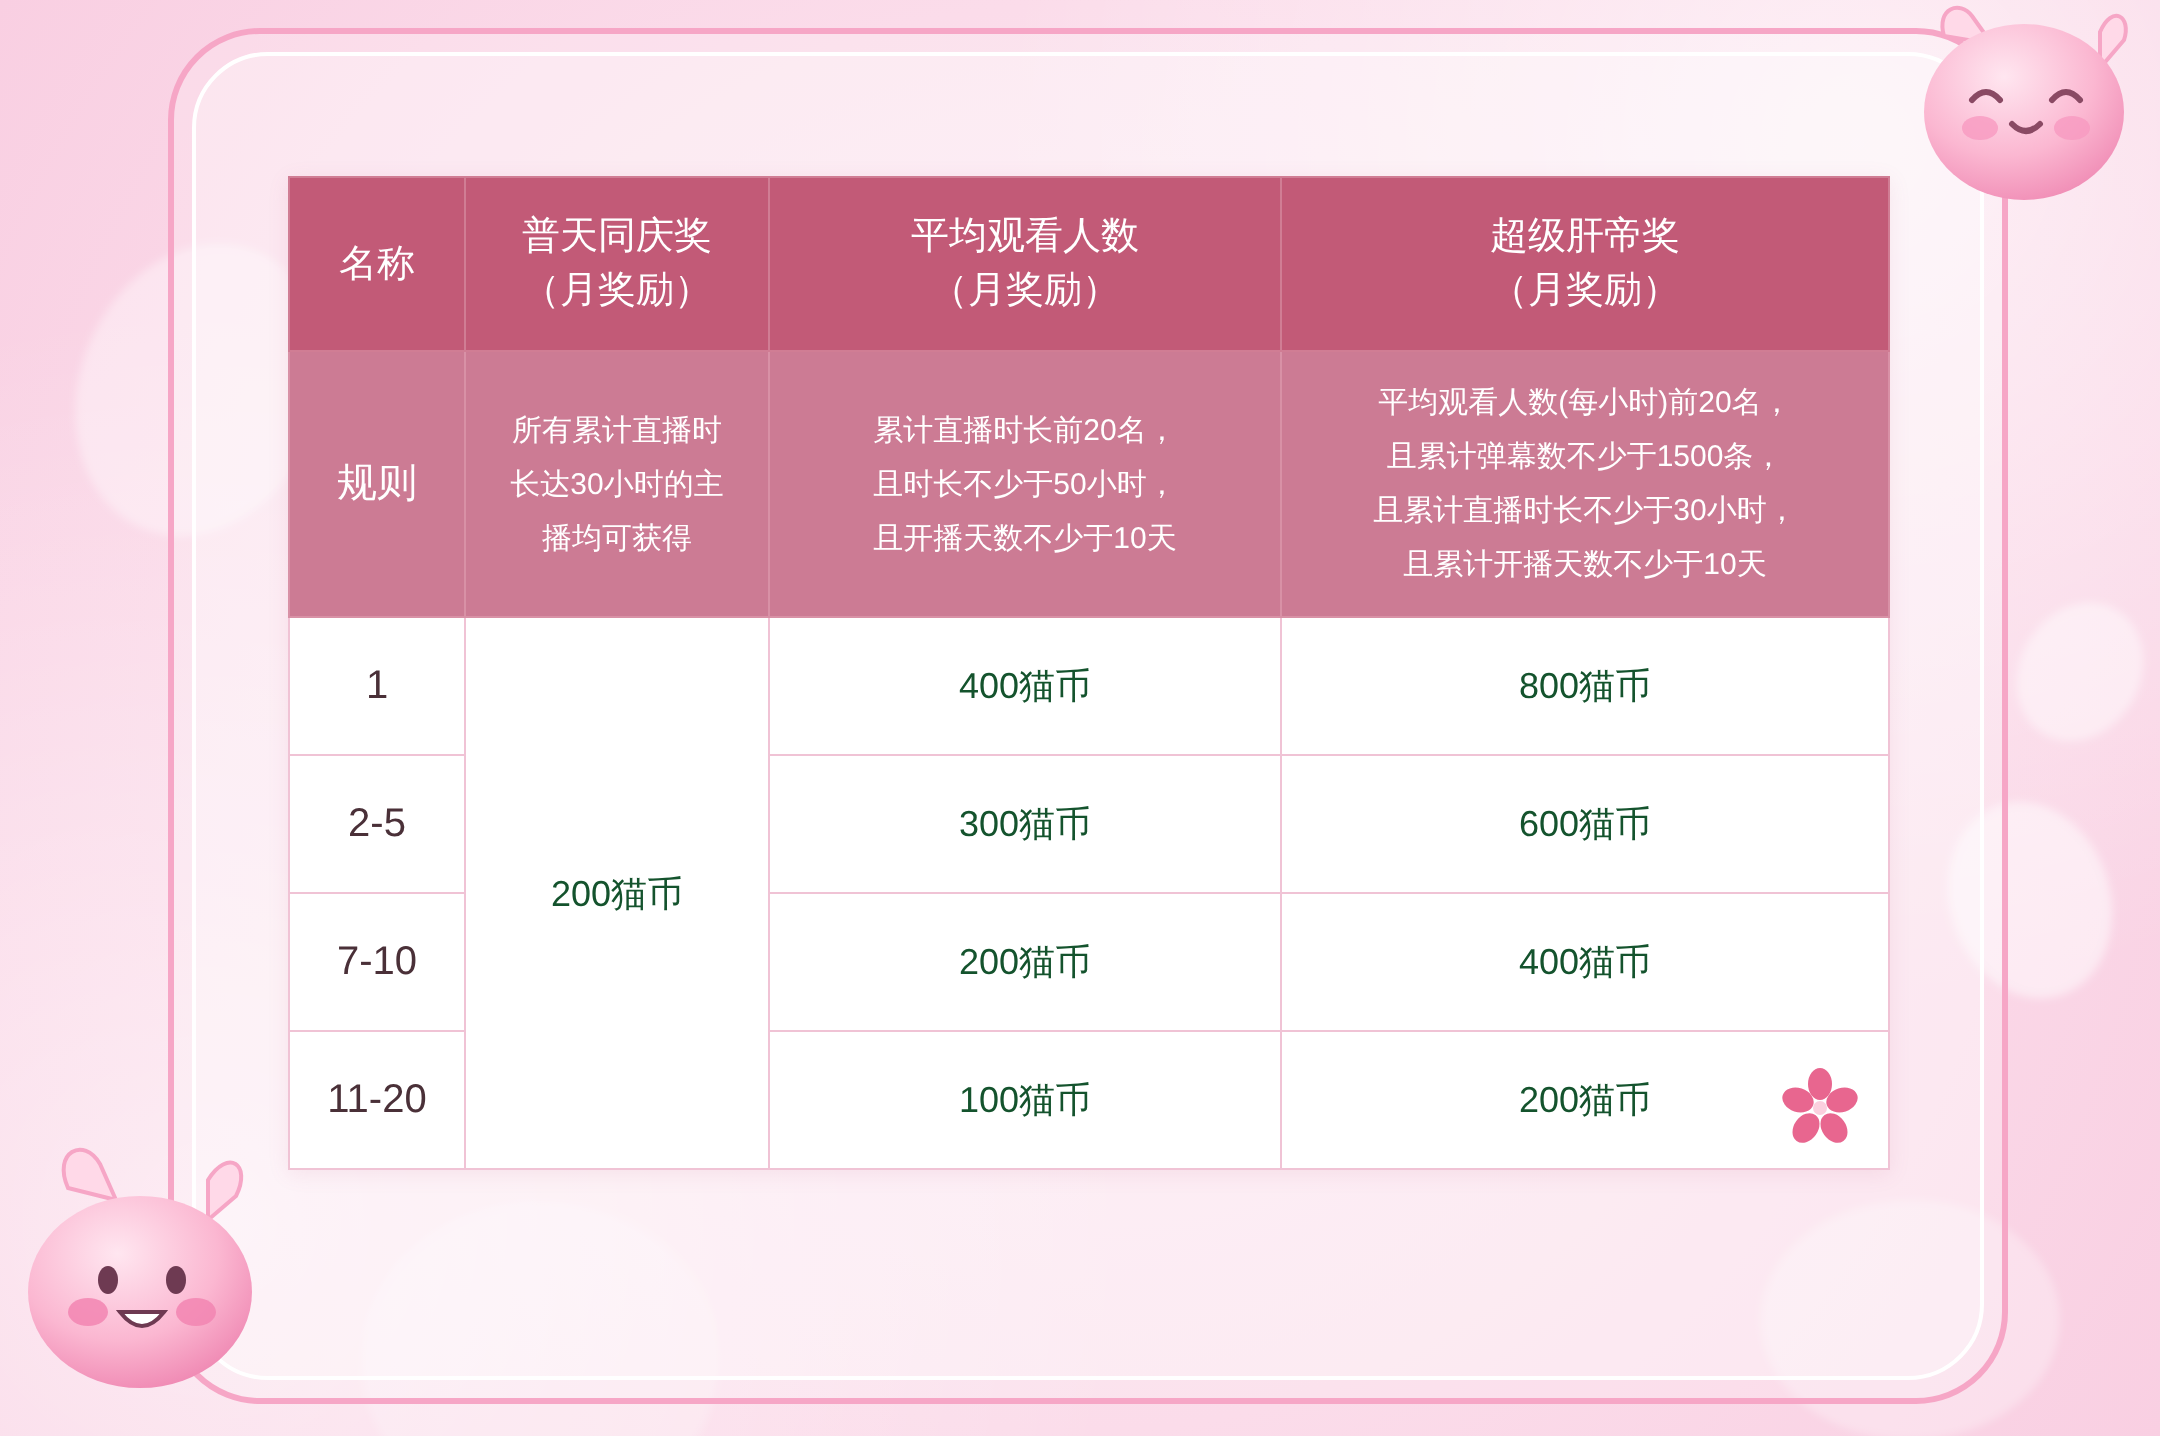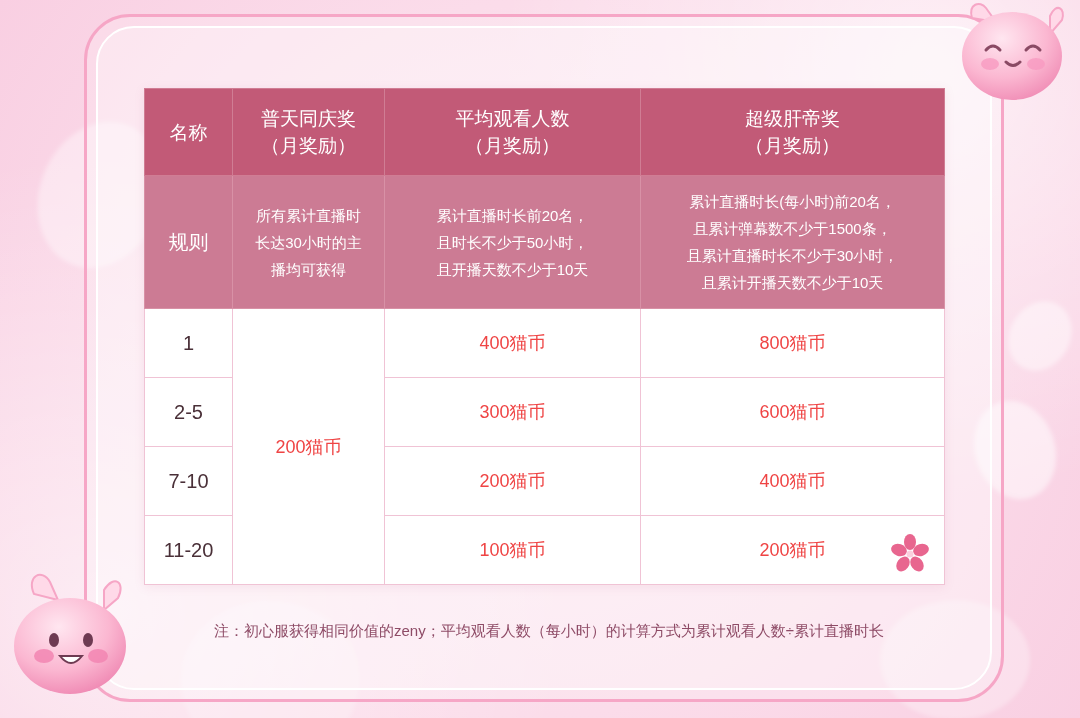--- a/index.html
+++ b/index.html
@@ -73,21 +73,21 @@
     border-collapse: collapse;
     width: 800px;
     table-layout: fixed;
     background: #ffffff;
     box-shadow: 0 2px 10px rgba(190, 90, 130, 0.10);
   }
   table.award td, table.award th {
     border: 1px solid #f0c3d5;
     text-align: center;
     vertical-align: middle;
-    color: #ef4444;
+    color: #14532d;
     font-weight: normal;
   }
   .col-name  { width: 88px; }
   .col-a     { width: 152px; }
   .col-b     { width: 256px; }
   .col-c     { width: 304px; }
 
   
   tr.head th {
     background: #c25a77;
@@ -245,21 +245,21 @@
             <span>所有累计直播时</span><br>
             <span>长达30小时的主</span><br>
             <span>播均可获得</span>
           </td>
           <td>
             <span>累计直播时长前20名，</span><br>
             <span>且时长不少于50小时，</span><br>
             <span>且开播天数不少于10天</span>
           </td>
           <td>
-            <span>累计直播时长(每小时)前20名，</span><br>
+            <span>平均观看人数(每小时)前20名，</span><br>
             <span>且累计弹幕数不少于1500条，</span><br>
             <span>且累计直播时长不少于30小时，</span><br>
             <span>且累计开播天数不少于10天</span>
           </td>
         </tr>
 
         <tr class="data">
           <td class="rank">1</td>
           <td class="merged" rowspan="4">200猫币</td>
           <td>400猫币</td>
@@ -294,15 +294,14 @@
                 </g>
                 <circle cx="20" cy="20" r="3.5" fill="#fbd0de"></circle>
               </svg>
             </span>
           </td>
         </tr>
       </tbody>
     </table>
   </div>
 
-  <div class="note">注：初心服获得相同价值的zeny；平均观看人数（每小时）的计算方式为累计观看人数÷累计直播时长</div>
 
 </div>
 
 </body></html>

